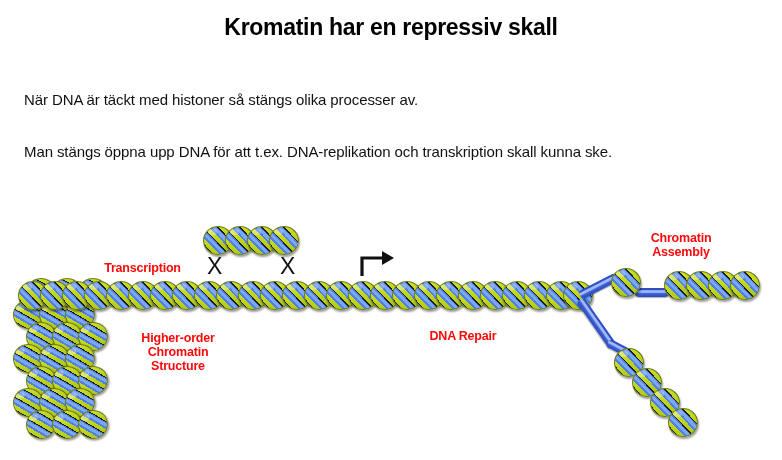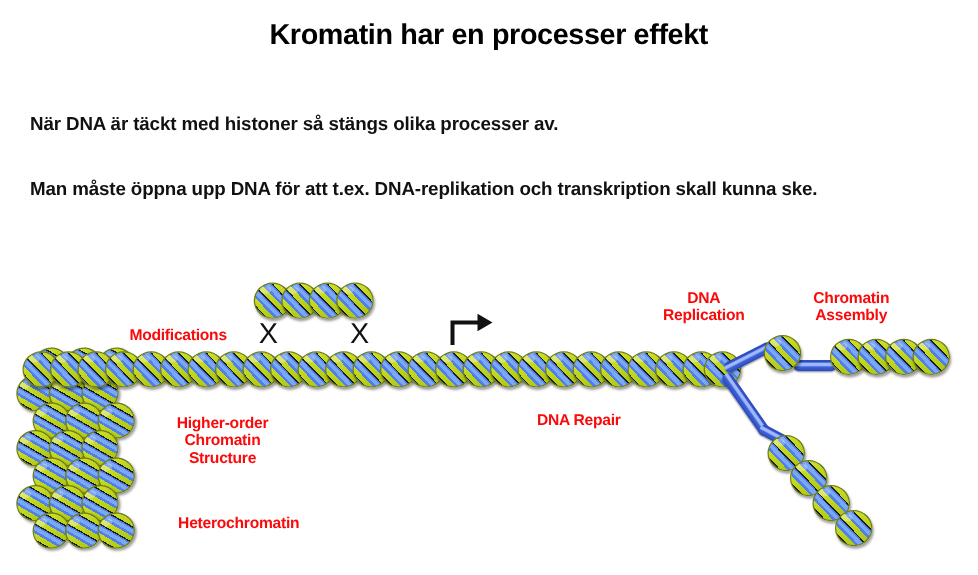--- a/index.html
+++ b/index.html
@@ -28,21 +28,21 @@
     font-size: 23px;
     letter-spacing: -0.3px;
     color: #000000;
     white-space: nowrap;
   }
   .body-line {
     position: absolute;
     left: 24px;
     font-family: "Liberation Sans", sans-serif;
     font-size: 15px;
-    font-weight: bold;
+    font-weight: normal;
     color: #111111;
     white-space: nowrap;
     letter-spacing: -0.1px;
   }
   #body-line-1 { top: 91px; }
   #body-line-2 { top: 143px; }
 
   
   #diagram {
     position: absolute;
@@ -125,25 +125,25 @@
   }
 
   
   #transcription-arrow {
     position: absolute;
   }
 </style>
 </head>
 <body>
 
-<div id="slide-title">Kromatin har en processer effekt</div>
+<div id="slide-title">Kromatin har en repressiv skall</div>
 
 <div class="body-line" id="body-line-1">När DNA är täckt med histoner så stängs olika processer av.</div>
 
-<div class="body-line" id="body-line-2">Man måste öppna upp DNA för att t.ex. DNA-replikation och transkription skall kunna ske.</div>
+<div class="body-line" id="body-line-2">Man stängs öppna upp DNA för att t.ex. DNA-replikation och transkription skall kunna ske.</div>
 
 <div id="diagram">
 
   <div>
 
     <div class="bead tilt" style="left:26px; top:73px;"></div>
     <div class="bead tilt" style="left:52px; top:73px;"></div>
     <div class="bead tilt" style="left:78px; top:73px;"></div>
 
     <div class="bead tilt" style="left:13px; top:95px;"></div>
@@ -235,31 +235,28 @@
   </div>
 
   <div class="xmark" style="left:207px; top:50px;">X</div>
   <div class="xmark" style="left:280px; top:50px;">X</div>
 
   <svg id="transcription-arrow" width="38" height="30" viewBox="0 0 38 30" style="left:358px; top:43px;">
     <path d="M4 28 L4 10 L26 10" stroke="#111111" stroke-width="3.2" fill="none"></path>
     <polygon points="24,3 36,10 24,17" fill="#111111"></polygon>
   </svg>
 
-  <div class="label" style="left:80px; top:56px; width:125px;">Modifications</div>
-
-
-  <div class="label" style="left:518px; top:26px; width:90px;">DNA
-Replication</div>
+  <div class="label" style="left:80px; top:56px; width:125px;">Transcription</div>
+
+
 
   <div class="label" style="left:626px; top:26px; width:110px;">Chromatin
 Assembly</div>
 
   <div class="label" style="left:123px; top:126px; width:110px;">Higher-order
 Chromatin
 Structure</div>
 
   <div class="label" style="left:413px; top:124px; width:100px;">DNA Repair</div>
 
-  <div class="label" style="left:126px; top:206px; width:130px;">Heterochromatin</div>
 
 
 </div>
 
 </body></html>

